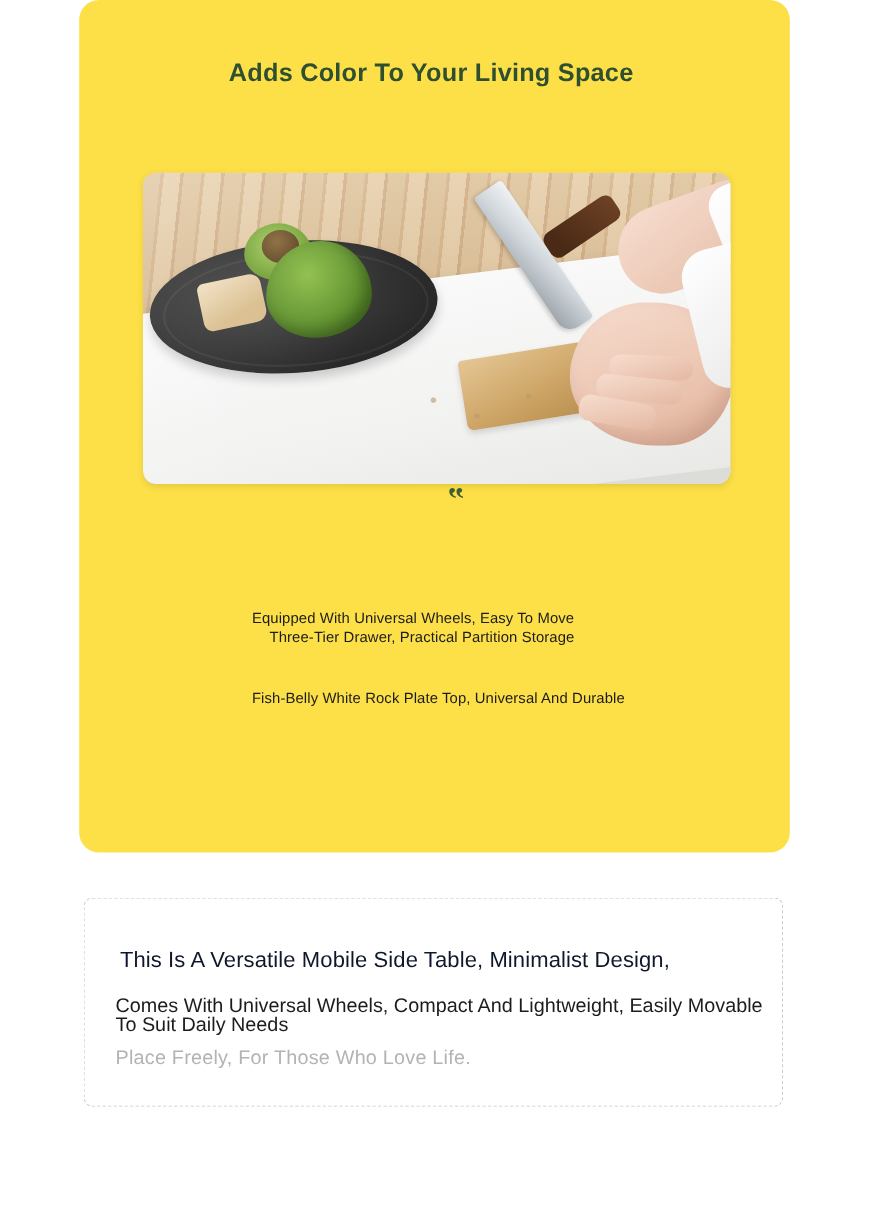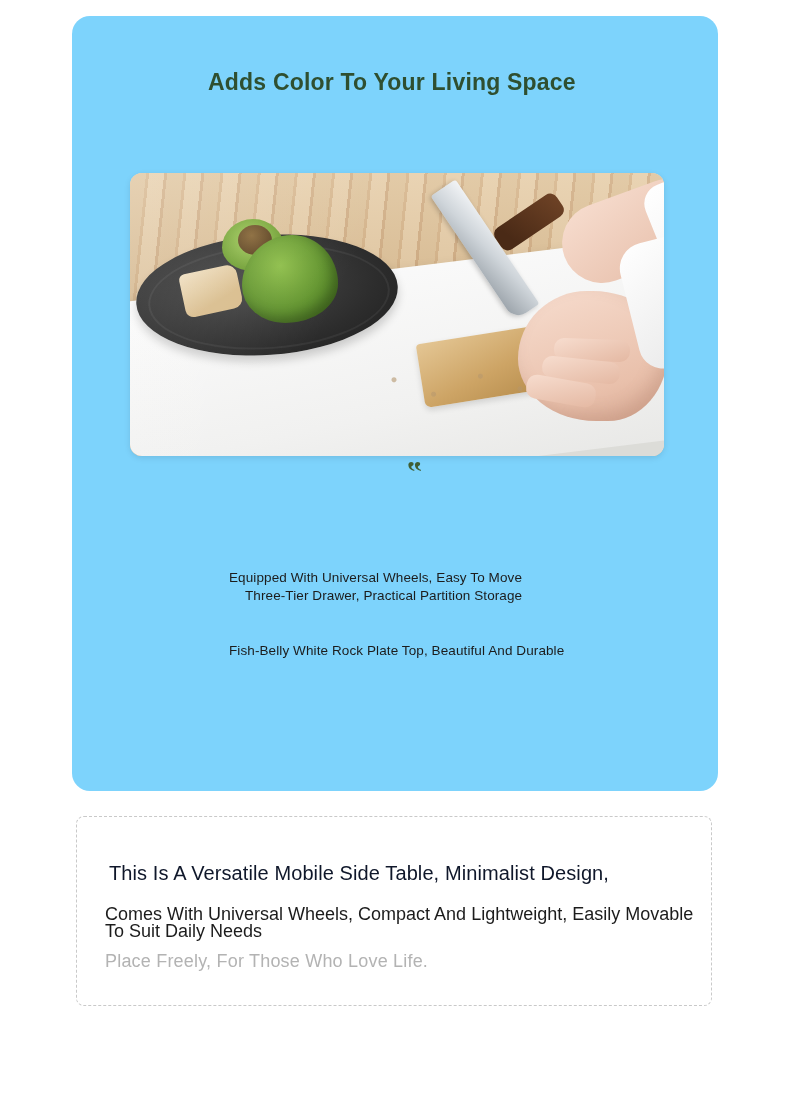--- a/index.html
+++ b/index.html
@@ -20,24 +20,24 @@
     width: 790px;
     height: 1104px;
     position: relative;
     background: #ffffff;
   }
 
   
   .feature-card {
     position: absolute;
     left: 72px;
-    top: 16px;
+    top: 0;
     width: 646px;
     height: 775px;
-    background: #7dd3fc;
+    background: #fde047;
     border-radius: 18px;
   }
 
   .feature-heading {
     position: absolute;
     left: 136px;
     top: 52px;
     width: 420px;
     font-size: 23px;
     line-height: 28px;
@@ -376,21 +376,21 @@
 
         <div class="photo-glare"></div>
       </div>
     </div>
 
     <div class="quote-mark">”</div>
 
     <div class="bullets">
       <div class="bullet b2">Equipped With Universal Wheels, Easy To Move</div>
       <div class="bullet b1">Three-Tier Drawer, Practical Partition Storage</div>
-      <div class="bullet b4">Fish-Belly White Rock Plate Top, Beautiful And Durable</div>
+      <div class="bullet b4">Fish-Belly White Rock Plate Top, Universal And Durable</div>
     </div>
   </div>
 
   <div class="dashed-box">
     <div class="db-line1">This Is A Versatile Mobile Side Table, Minimalist Design,</div>
     <div class="db-line2">Comes With Universal Wheels, Compact And Lightweight, Easily Movable To Suit Daily Needs</div>
     <div class="db-line3">Place Freely, For Those Who Love Life.</div>
   </div>
 
 </div>

